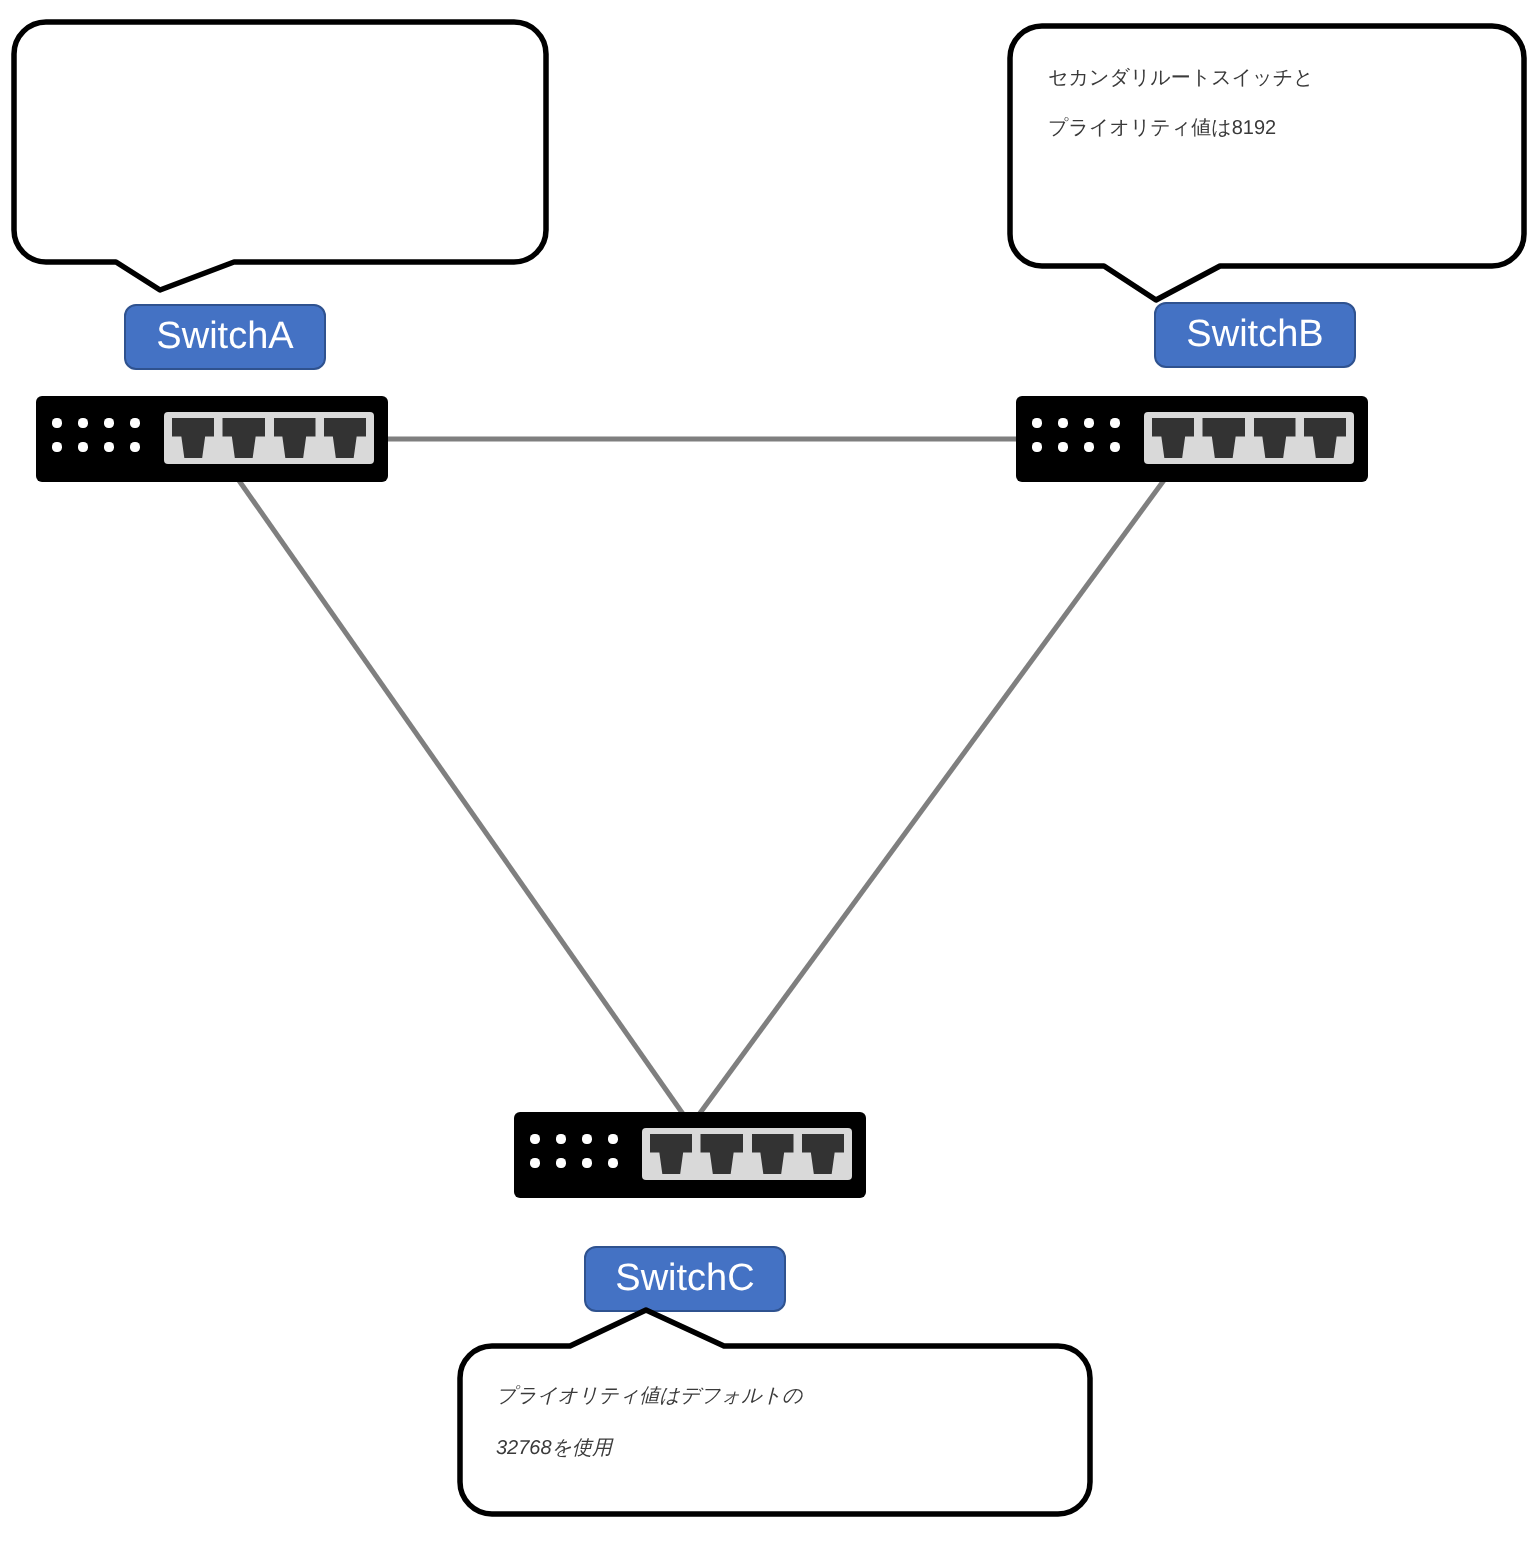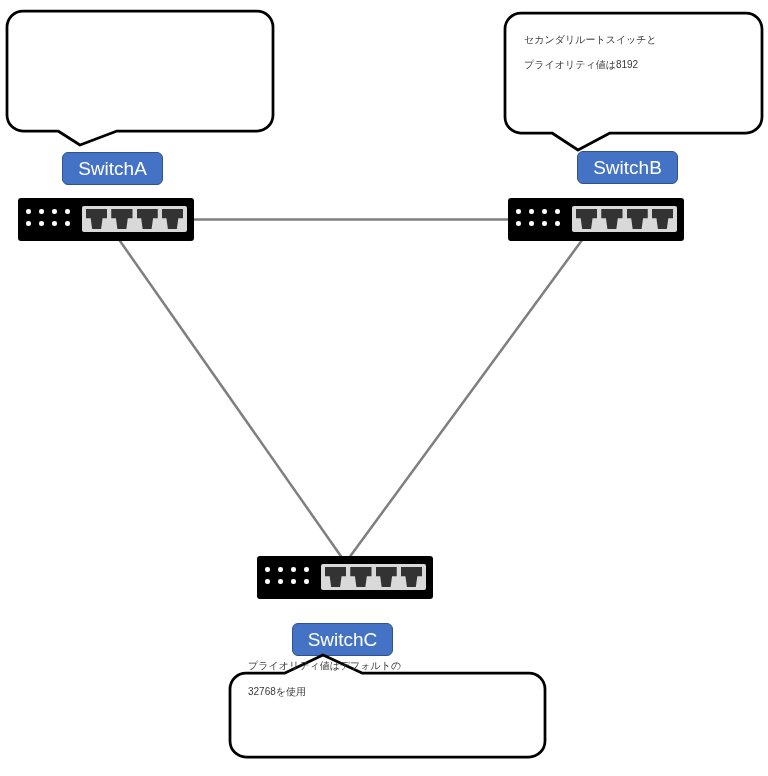--- a/index.html
+++ b/index.html
@@ -95,21 +95,21 @@
     <path d="M 19 3 H 244 A 16 16 0 0 1 260 19 V 107 A 16 16 0 0 1 244 123 H 108 L 76 140 L 50 123 H 19 A 16 16 0 0 1 3 107 V 19 A 16 16 0 0 1 19 3 Z"></path>
   </svg>
   <div class="callout-text lh25" style="left:524px; top:27px; width:226px;">
     <div>セカンダリルートスイッチと</div>
     <div>プライオリティ値は8192</div>
   </div>
 
   <svg class="callout-svg" style="left:227px; top:652px;" width="321" height="108">
     <path d="M 19 21 H 58 L 96 3 L 135 21 H 302 A 16 16 0 0 1 318 37 V 89 A 16 16 0 0 1 302 105 H 19 A 16 16 0 0 1 3 89 V 37 A 16 16 0 0 1 19 21 Z"></path>
   </svg>
-  <div class="callout-text lh26" style="left:248px; top:653px; width:280px;">
+  <div class="callout-text lh26" style="left:248px; top:686px; width:280px;font-style:italic;">
     <div>プライオリティ値はデフォルトの</div>
     <div>32768を使用</div>
   </div>
 
   <div class="switch-label" style="left:62px; top:152px;">SwitchA</div>
   <div class="switch-label" style="left:550px; top:151px;margin-left:27px;">SwitchB</div>
   <div class="switch-label" style="left:292px; top:609px;margin-top:14px;">SwitchC</div>
 
   <div class="device" style="left:18px; top:198px;">
     <div class="vents">

